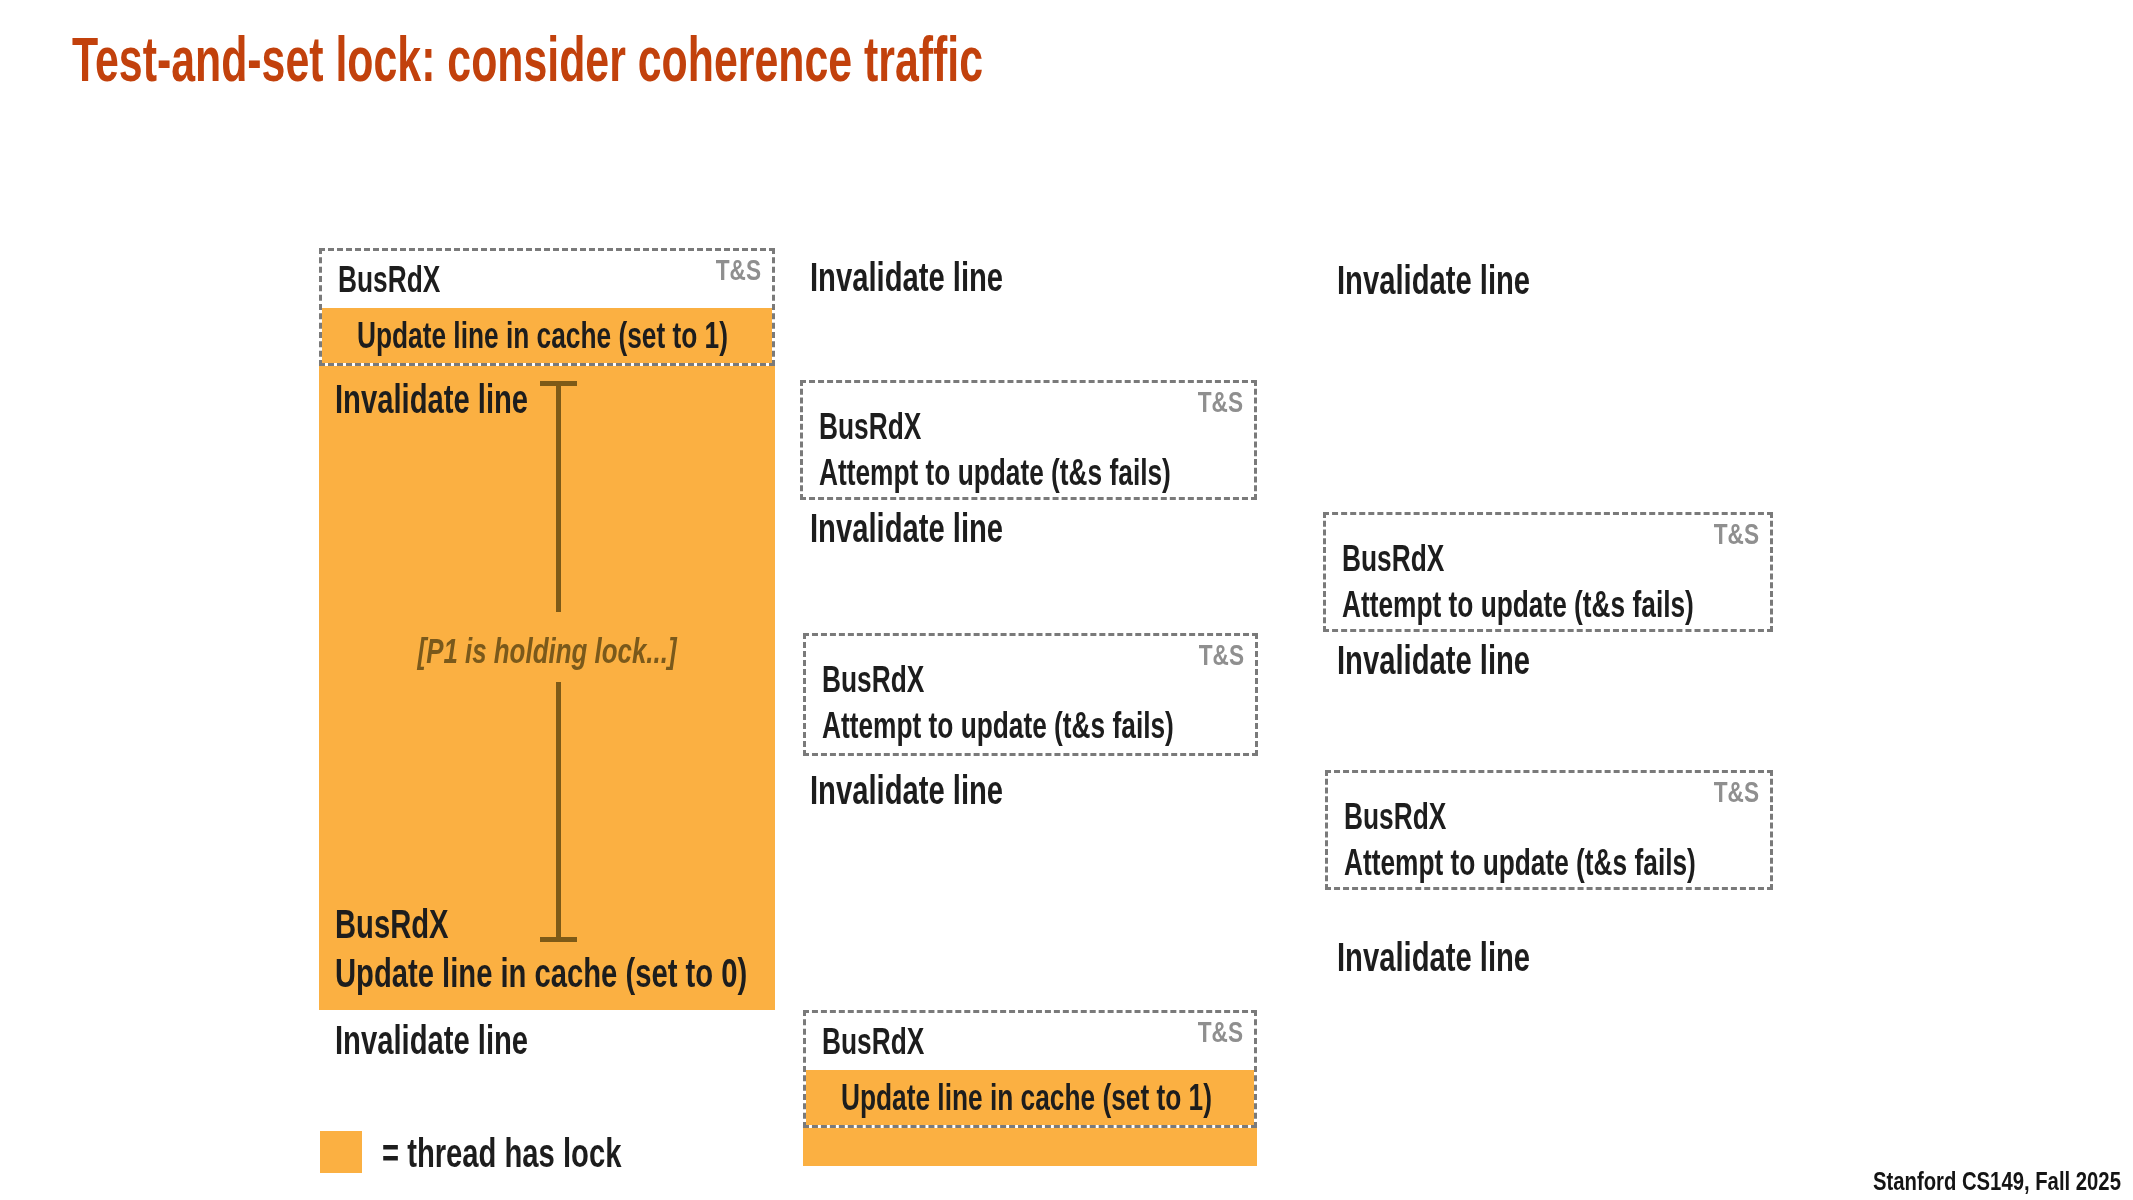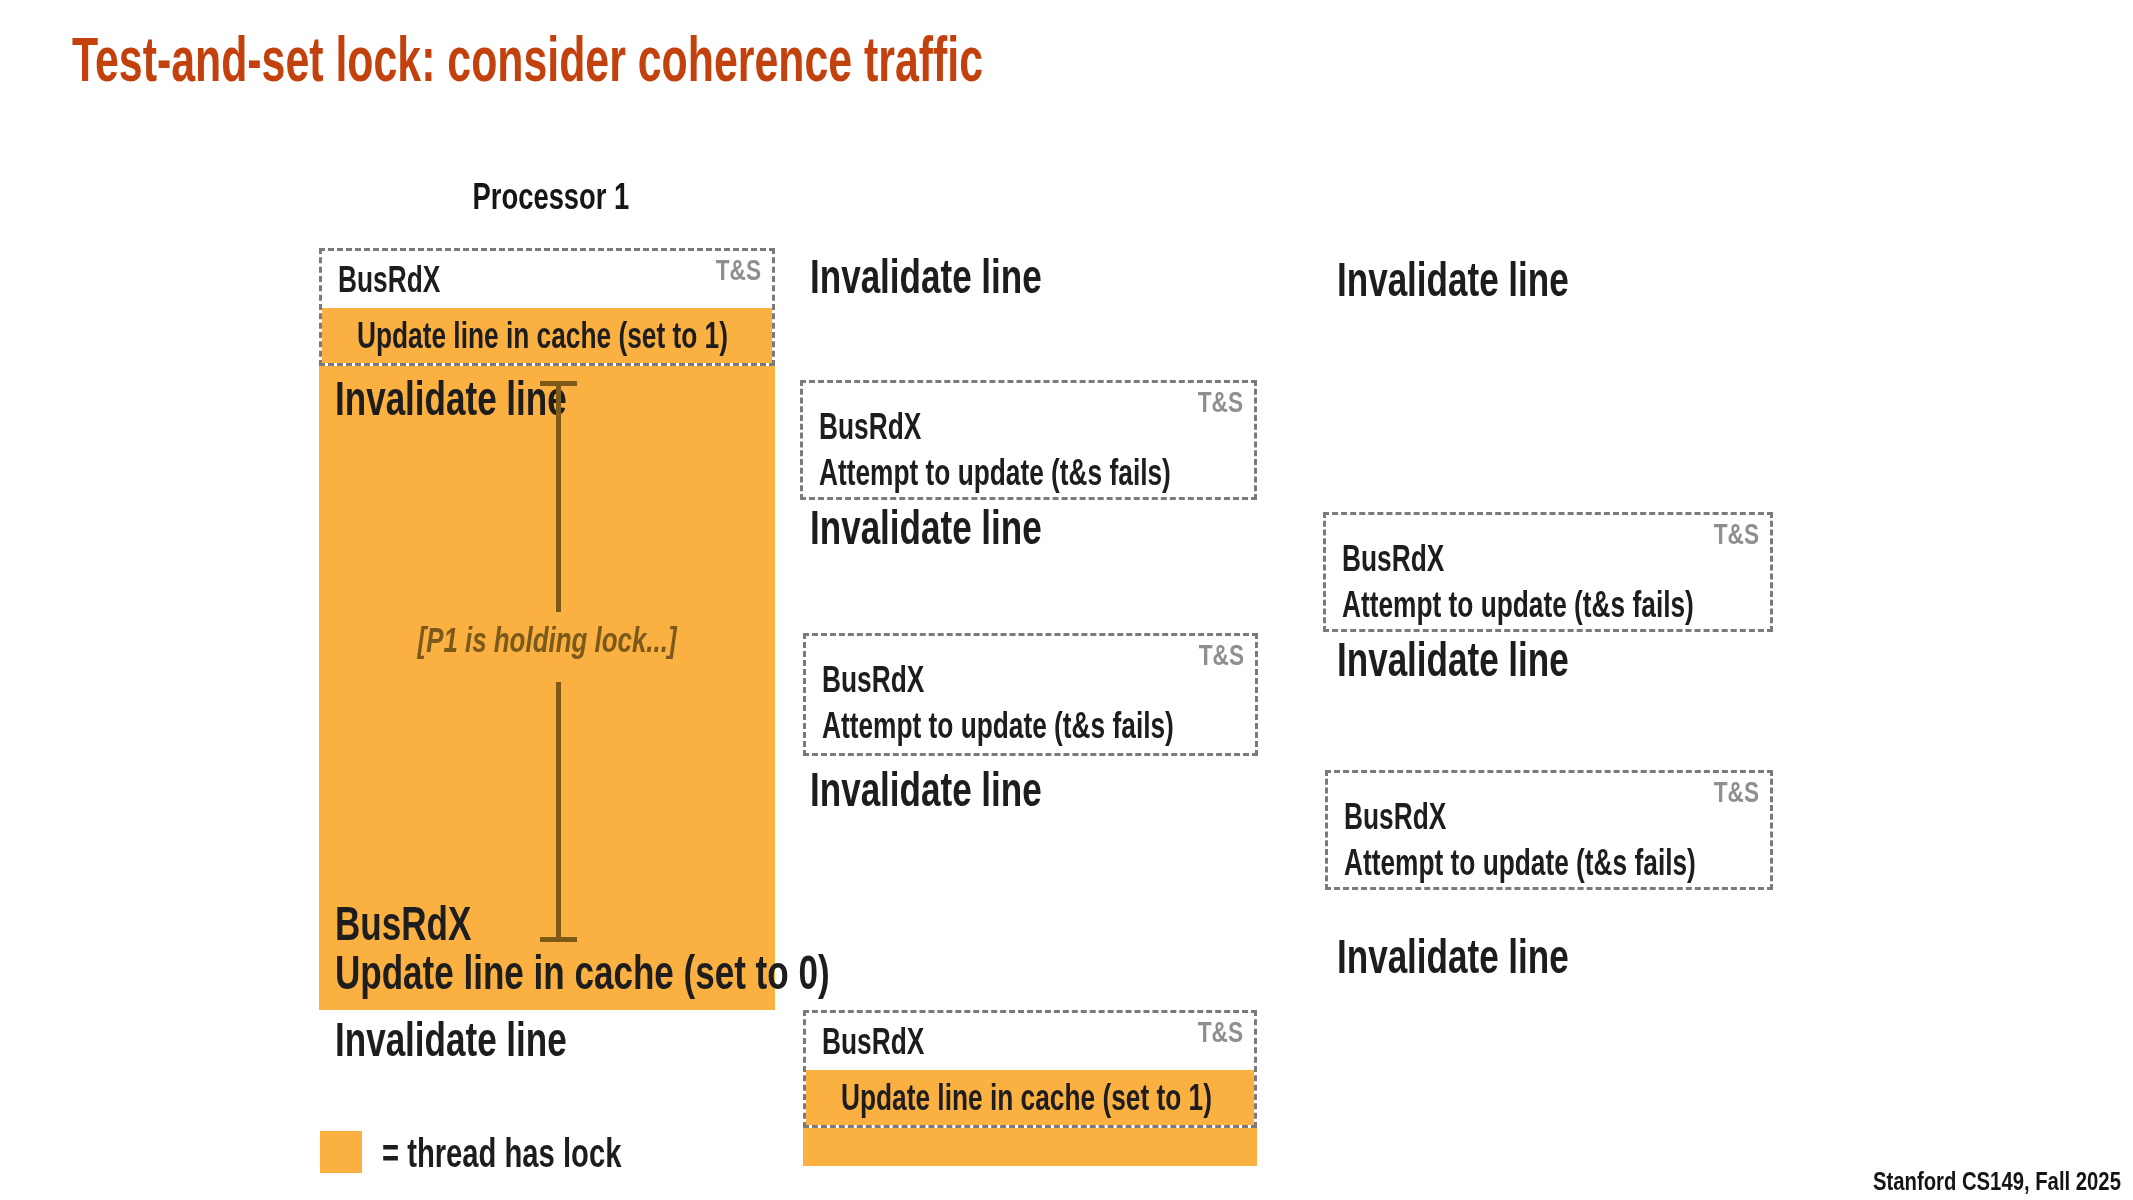--- a/index.html
+++ b/index.html
@@ -18,21 +18,21 @@
     color:#c2410c; line-height:1.05; white-space:nowrap;
   }
   .title .tt { display:inline-block; transform:scaleX(.68); transform-origin:0 50%; }
 
   .hdr {
     position:absolute; top:176px; height:42px; line-height:42px; text-align:center;
     font-size:37px; font-weight:700; color:#161616;
   }
 
   .lbl {
-    position:absolute; font-size:48px; font-weight:700; line-height:38px;
+    position:absolute; font-size:40px; font-weight:700; line-height:38px;
     color:var(--text-black,#1d1d1d); white-space:nowrap;
   }
 
   .dbox {
     position:absolute; box-sizing:border-box;
     border:3px dashed var(--border-gray,#7a7a7a);
     display:flex; flex-direction:column;
   }
   .tag {
     position:absolute; top:3px; right:11px; font-size:29px; font-weight:700;
@@ -66,44 +66,41 @@
 </style>
 </head>
 <body>
 
 <div class="slide">
 
   <div class="title">
     <span class="tt">Test-and-set lock: consider coherence traffic</span>
   </div>
 
-  <div class="hdr" style="left:323px;width:456px;">
-    <span class="tc">Processor 1</span>
-  </div>
 
   <div class="dbox" style="left:319px;top:248px;width:456px;height:118px;">
     <div class="tag">
       <span class="tr">T&amp;S</span>
     </div>
     <div class="row white" style="height:57px;">
       <span class="t">BusRdX</span>
     </div>
     <div class="row orange grow">
       <span class="t">Update line in cache (set to 1)</span>
     </div>
   </div>
 
   <div class="oblock" style="left:319px;top:366px;width:456px;height:644px;">
     <div class="lbl" style="left:16px;top:14px;">
       <span class="t">Invalidate line</span>
     </div>
 
     <div class="hcap" style="left:221px;top:15px;"></div>
     <div class="vline" style="left:237px;top:15px;height:231px;"></div>
-    <div class="hold" style="top:253px;">
+    <div class="hold" style="top:264px;">
       <span class="tc">[P1 is holding lock...]</span>
     </div>
     <div class="vline" style="left:237px;top:316px;height:255px;"></div>
     <div class="hcap" style="left:221px;top:571px;"></div>
     <div class="lbl" style="left:16px;top:539px;">
       <span class="t">BusRdX</span>
     </div>
     <div class="lbl" style="left:16px;top:588px;">
       <span class="t">Update line in cache (set to 0)</span>
     </div>

